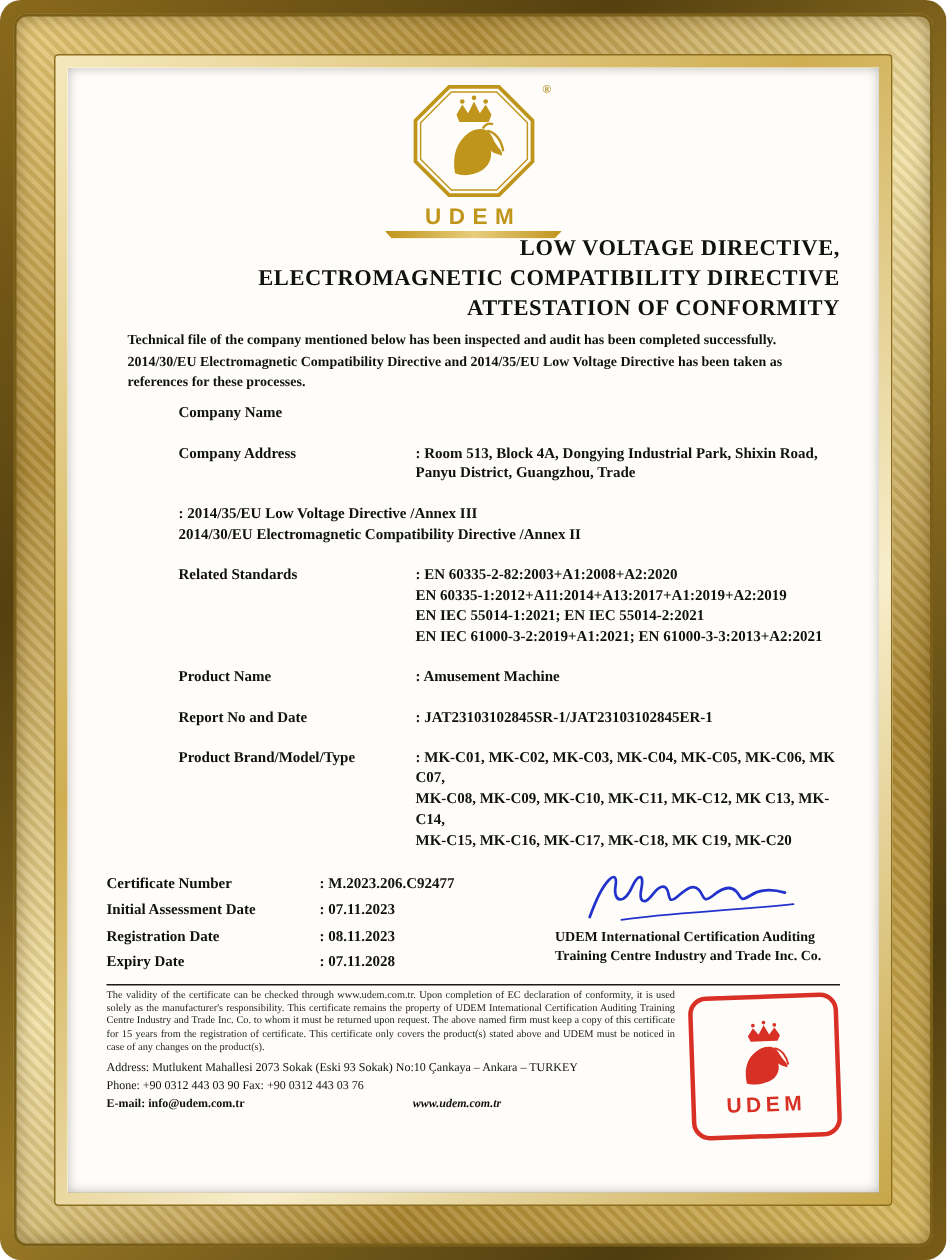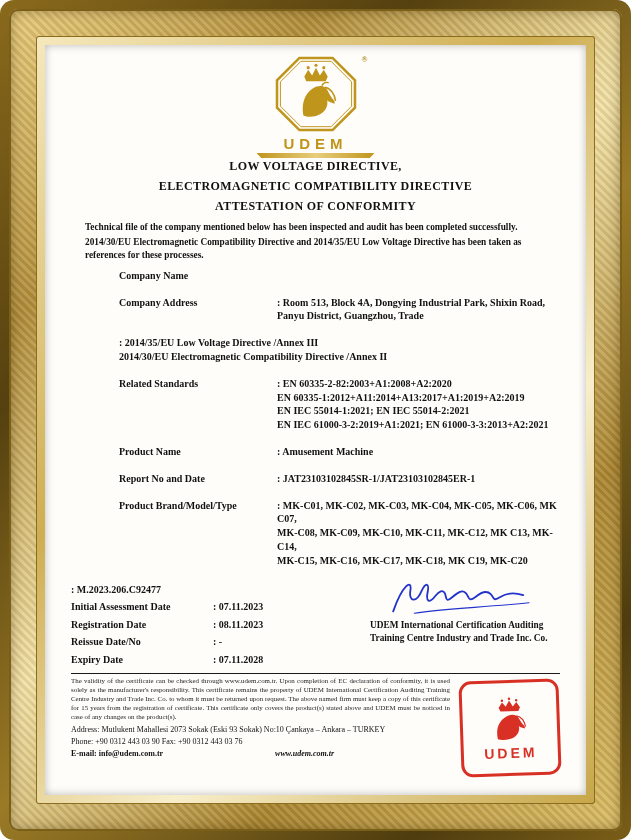--- a/index.html
+++ b/index.html
@@ -41,21 +41,21 @@
   
   .logo-wrap{text-align:center;position:relative;height:98px;}
   .logo-badge{position:relative;display:inline-block;}
   .reg{position:absolute;top:0;right:-10px;font-size:8px;color:#b08d22;font-weight:bold;}
   .logo-word{color:#c0951c;font-family:"Liberation Sans",sans-serif;font-weight:bold;
     font-size:15px;letter-spacing:5px;line-height:14px;}
   .logo-ribbon{width:118px;height:5px;margin:2px auto 0;
     background:linear-gradient(90deg,#c0951c,#e8cd7d,#c0951c);
     clip-path:polygon(0 0,100% 0,96% 100%,4% 100%);}
   
-  .title{margin-top:3px;text-align:center;font-weight:bold;font-size:12px;line-height:20px;letter-spacing:.4px;}
+  .title{margin-top:3px;text-align:right;font-weight:bold;font-size:15px;line-height:20px;letter-spacing:.4px;}
   
   .intro{margin:5px 14px 0;text-align:left;font-weight:bold;font-size:9.3px;line-height:1.32;}
   .intro2{margin-top:3px;}
   
   .fields{margin-top:8px;}
   .row{display:flex;margin-bottom:13px;font-size:10px;font-weight:bold;line-height:1.38;margin-left:48px;}
   .row .label{width:158px;flex:none;}
   .row .value{flex:1;white-space:pre-line;}
   
   .cert{display:flex;margin-top:0;}
@@ -150,33 +150,30 @@
             <div class="label">Product Brand/Model/Type</div>
             <div class="value">: MK-C01, MK-C02, MK-C03, MK-C04, MK-C05, MK-C06, MK C07,
 MK-C08, MK-C09, MK-C10, MK-C11, MK-C12, MK C13, MK-C14,
 MK-C15, MK-C16, MK-C17, MK-C18, MK C19, MK-C20</div>
           </div>
         </div>
 
         <div class="cert">
           <div class="cert-left">
             <div class="cert-row">
+              <div class="label">Certificate Number</div>
               <div class="value">: M.2023.206.C92477</div>
             </div>
             <div class="cert-row">
               <div class="label">Initial Assessment Date</div>
               <div class="value">: 07.11.2023</div>
             </div>
             <div class="cert-row">
               <div class="label">Registration Date</div>
               <div class="value">: 08.11.2023</div>
-            </div>
-            <div class="cert-row">
-              <div class="label">Reissue Date/No</div>
-              <div class="value">: -</div>
             </div>
             <div class="cert-row">
               <div class="label">Expiry Date</div>
               <div class="value">: 07.11.2028</div>
             </div>
           </div>
           <div class="cert-right">
             <svg class="sig" width="158" height="44" viewBox="0 0 158 46">
               <path d="M6 38 C16 10 26 4 24 16 C22 28 30 30 36 16 C40 8 44 8 42 18 C40 28 44 30 50 22 C54 17 58 15 60 19 C62 23 60 30 68 23 C74 18 78 15 82 19 C86 23 84 29 92 23 C98 18 104 16 108 20 C112 24 110 28 118 23 C124 19 132 18 142 21" stroke="#2233CC" stroke-width="1.9" fill="none" stroke-linecap="round"></path>
               <path d="M28 40 C60 35 100 34 148 29" stroke="#2233CC" stroke-width="1.2" fill="none" stroke-linecap="round"></path>

